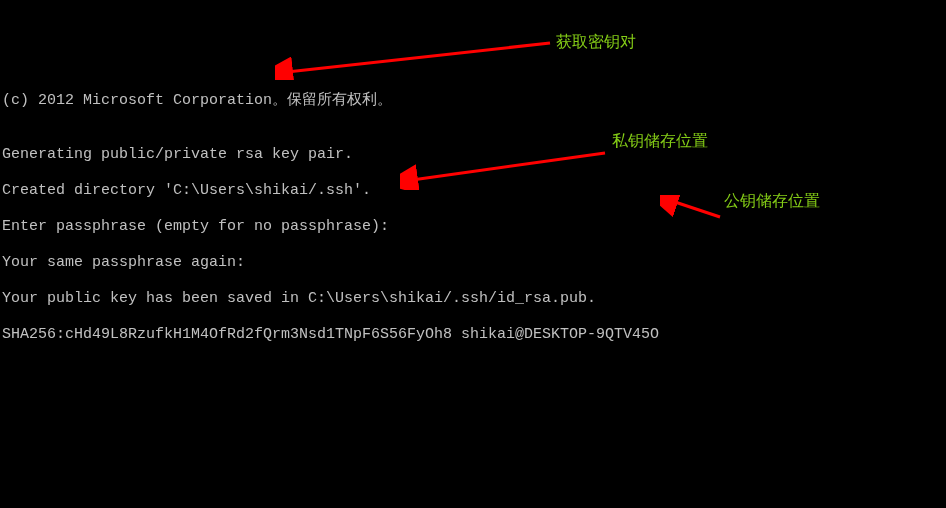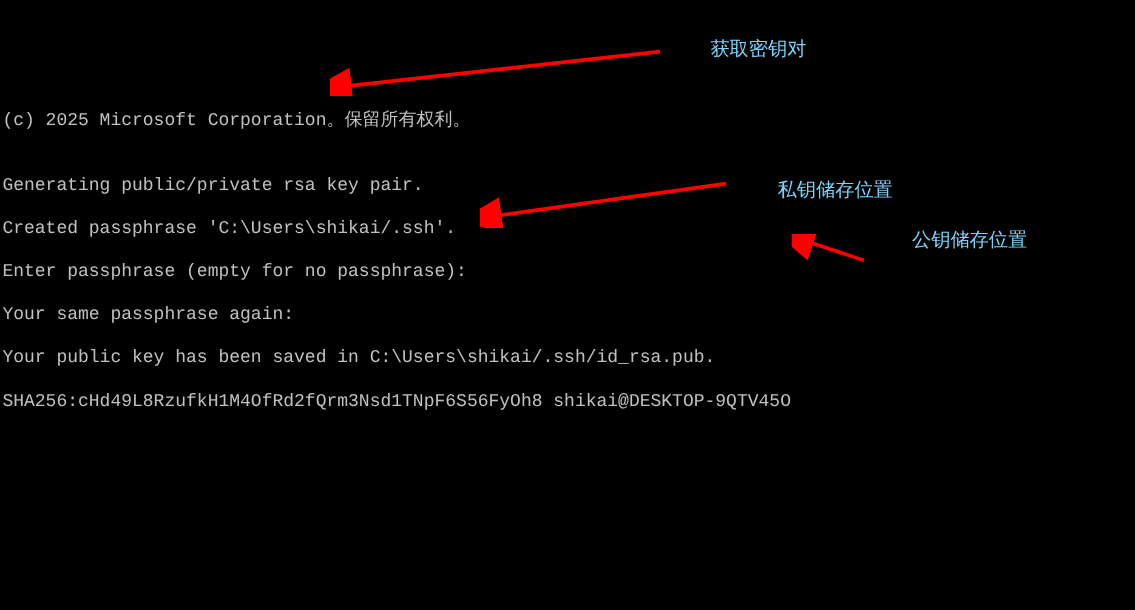--- a/index.html
+++ b/index.html
@@ -20,41 +20,40 @@
       white-space: pre;
     }
     .terminal {
       padding: 2px;
     }
     .line {
       display: block;
     }
     .annotation {
       position: absolute;
-      color: #7dd3fc;
+      color: #84cc16;
       font-family: Liberation Sans, sans-serif;
       font-size: 16px;
       white-space: nowrap;
-      margin-left: 36px;
     }
     .arrow {
       position: absolute;
       pointer-events: none;
     }
   </style>
 </head>
 <body>
 
 
 
 <div class="terminal">
-<span class="line">(c) 2025 Microsoft Corporation。保留所有权利。</span>
+<span class="line">(c) 2012 Microsoft Corporation。保留所有权利。</span>
 <span class="line"></span>
 <span class="line">Generating public/private rsa key pair.</span>
-<span class="line">Created passphrase 'C:\Users\shikai/.ssh'.</span>
+<span class="line">Created directory 'C:\Users\shikai/.ssh'.</span>
 <span class="line">Enter passphrase (empty for no passphrase):</span>
 <span class="line">Your same passphrase again:</span>
 <span class="line">Your public key has been saved in C:\Users\shikai/.ssh/id_rsa.pub.</span>
 <span class="line">SHA256:cHd49L8RzufkH1M4OfRd2fQrm3Nsd1TNpF6S56FyOh8 shikai@DESKTOP-9QTV45O</span>
 
 
 
 
 
 
@@ -71,21 +70,21 @@
 <svg class="arrow" style="left:275px; top:40px; width:280px; height:40px;">
   <defs>
     <marker id="ah1" markerWidth="12" markerHeight="10" refX="2" refY="5" orient="auto">
       <polygon points="0 0, 12 5, 0 10" fill="#ff0000"></polygon>
     </marker>
   </defs>
   <line x1="275" y1="3" x2="12" y2="32" stroke="#ff0000" stroke-width="3" marker-end="url(#ah1)"></line>
 </svg>
 
 
-<div class="annotation" style="left:612px; top:150px;">私钥储存位置</div>
+<div class="annotation" style="left:612px; top:132px;">私钥储存位置</div>
 <svg class="arrow" style="left:400px; top:150px; width:210px; height:40px;">
   <defs>
     <marker id="ah2" markerWidth="12" markerHeight="10" refX="2" refY="5" orient="auto">
       <polygon points="0 0, 12 5, 0 10" fill="#ff0000"></polygon>
     </marker>
   </defs>
   <line x1="205" y1="3" x2="12" y2="30" stroke="#ff0000" stroke-width="3" marker-end="url(#ah2)"></line>
 </svg>
 
 

